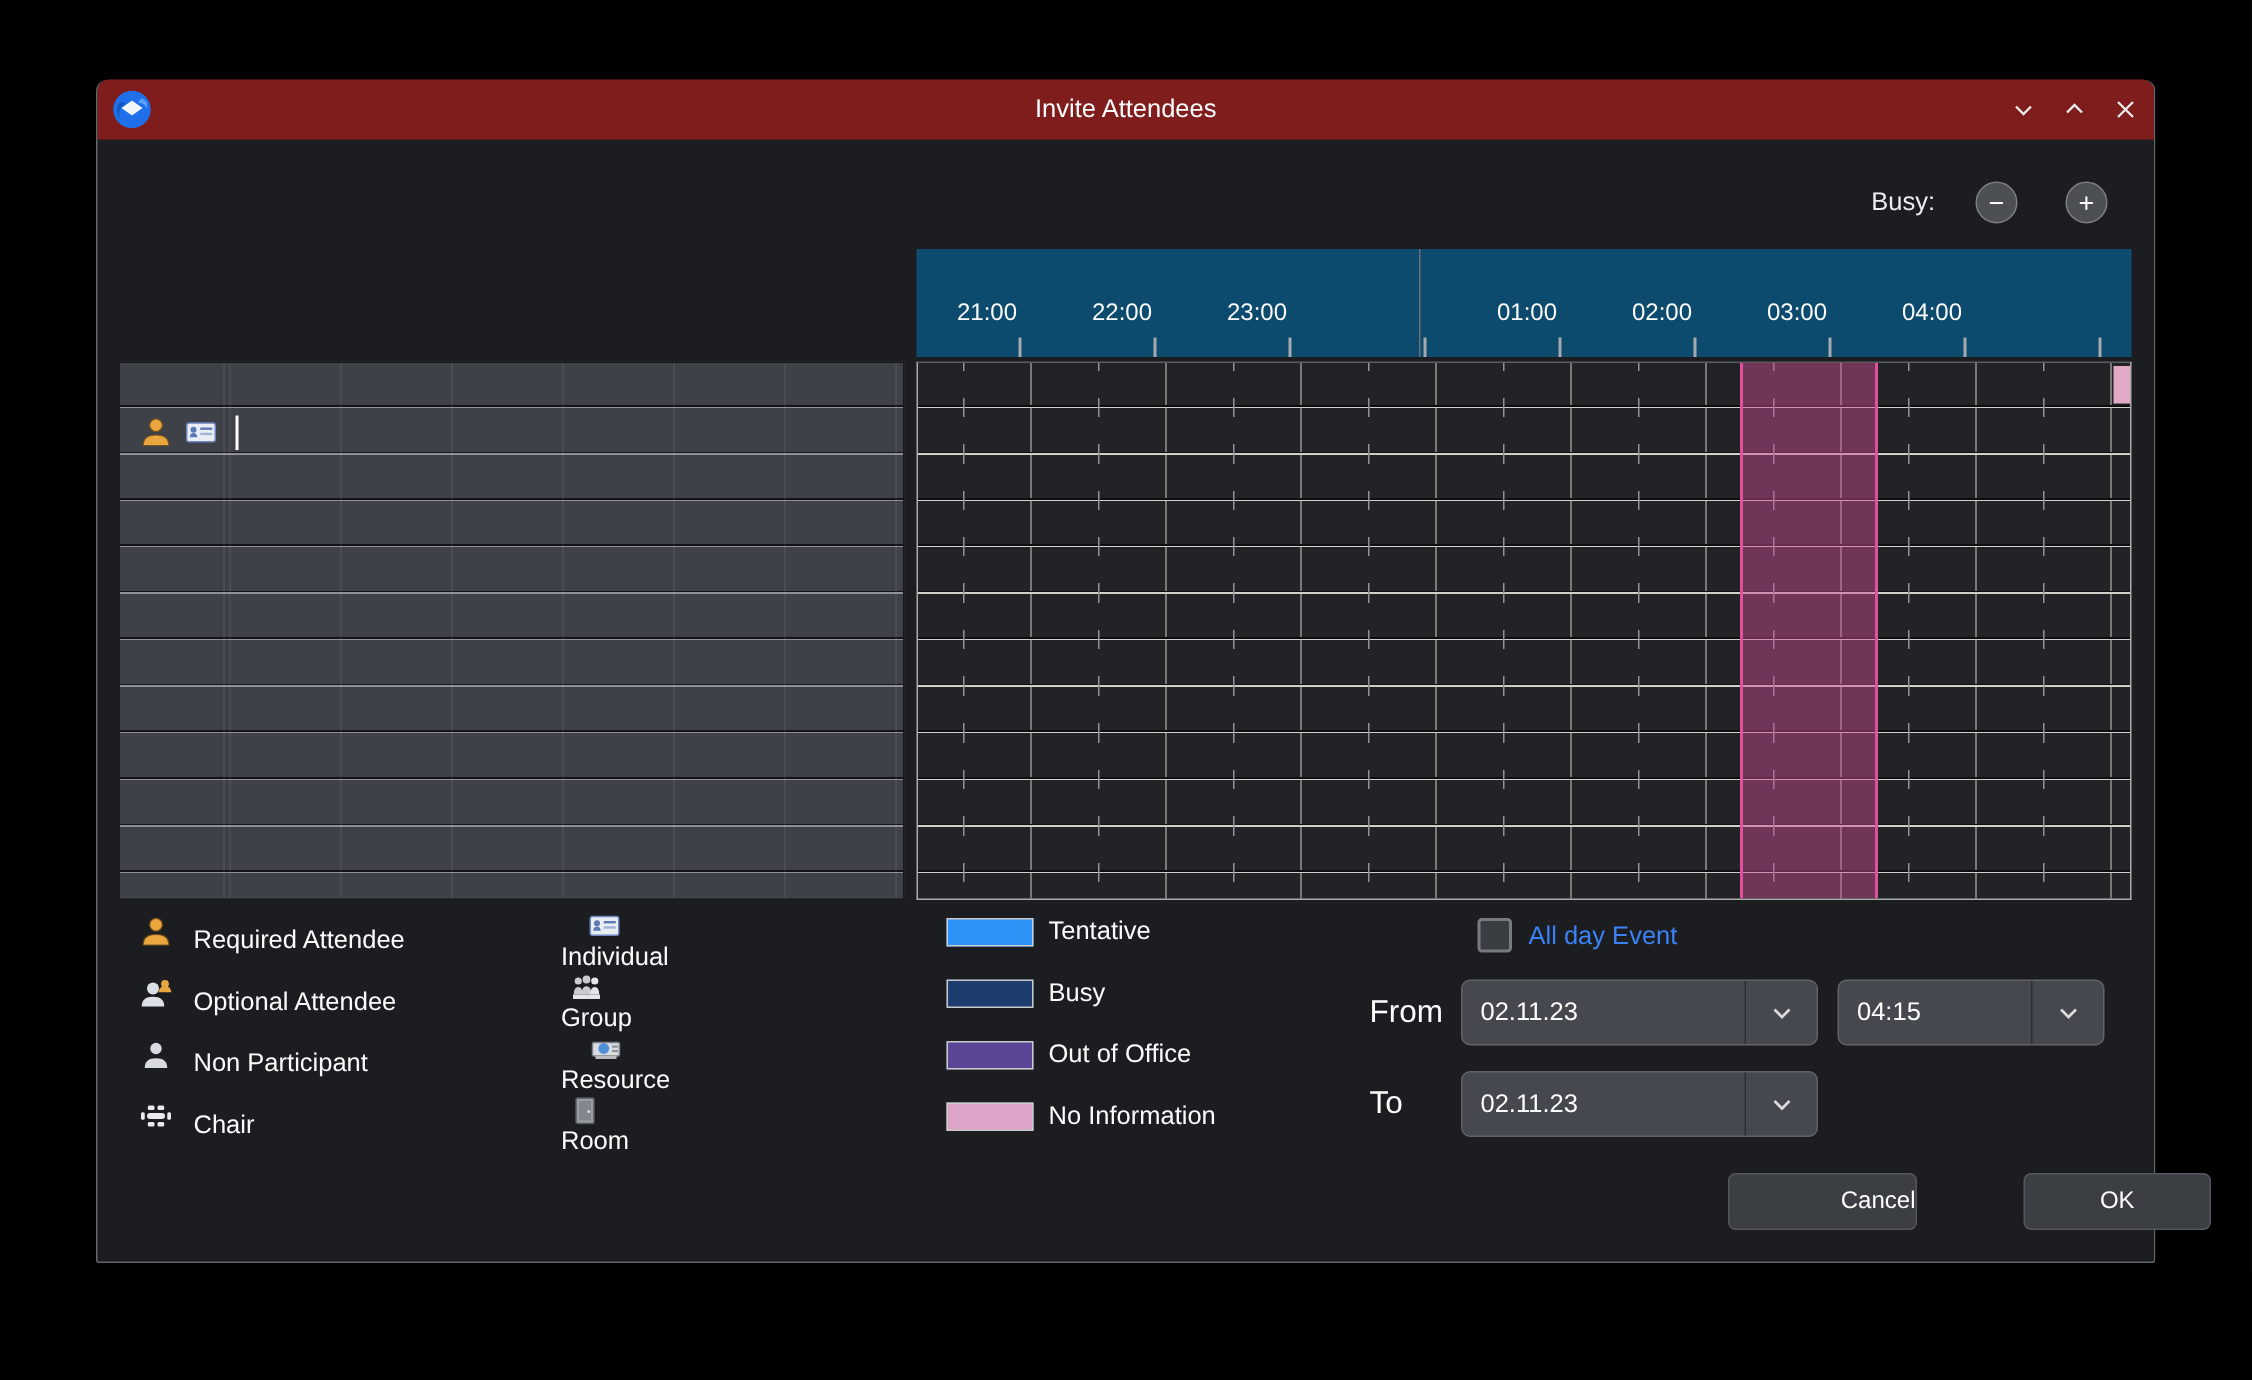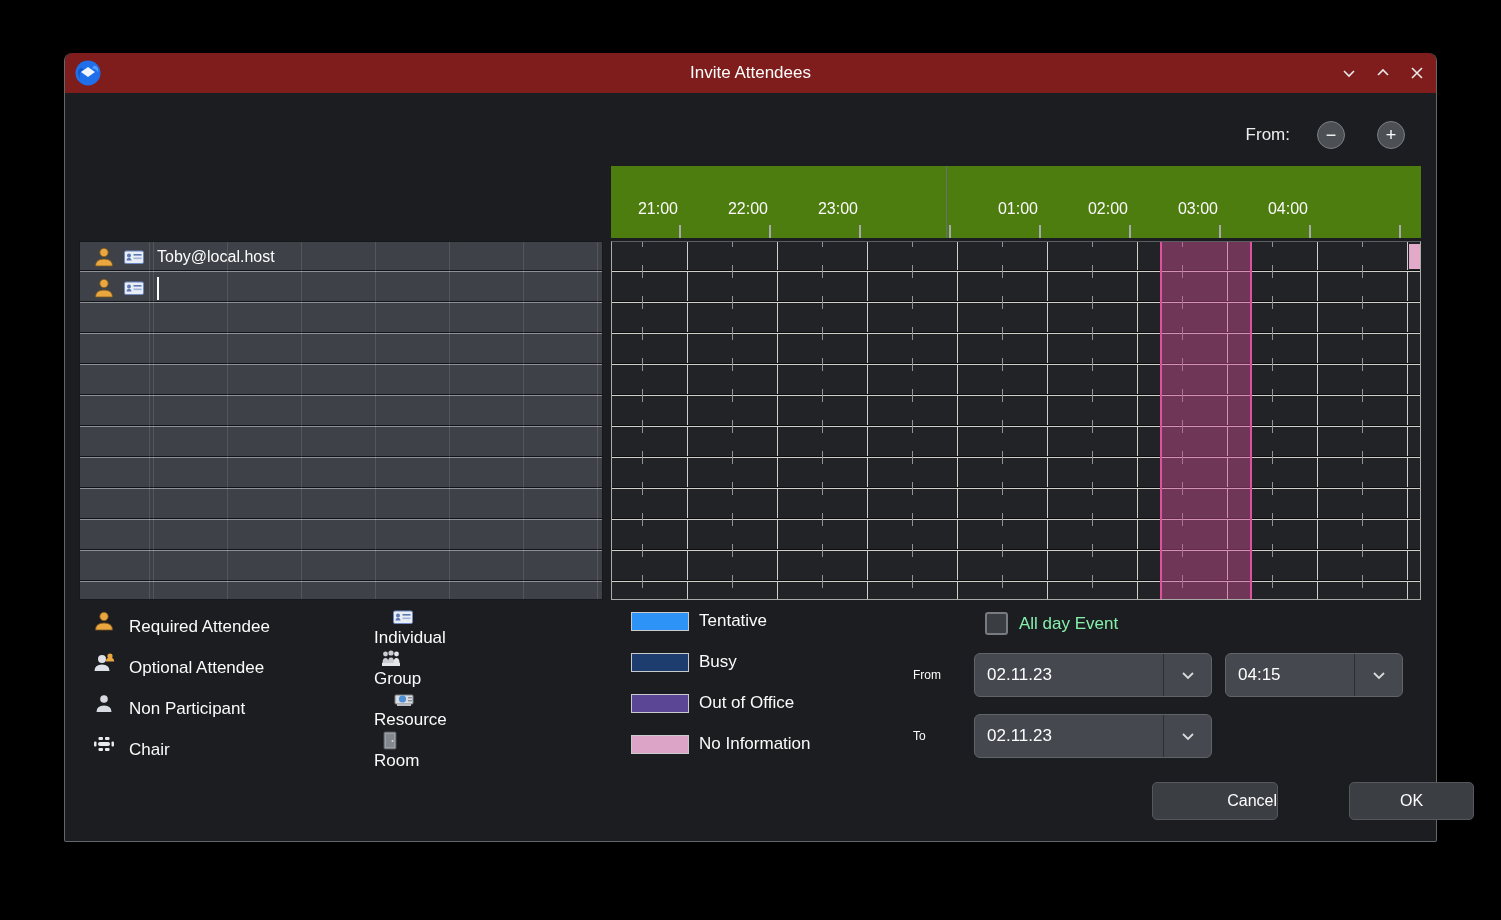--- a/index.html
+++ b/index.html
@@ -23,21 +23,21 @@
   
   .zoom-label { position:absolute; top:68px; right:146px; height:28px; line-height:28px;
     color:#eceded; font-size:17px; }
   .zoom-btn { position:absolute; top:68px; width:28px; height:28px; border-radius:50%;
     background:#4c4f54; border:1px solid #7b7e83; color:#fff; display:flex;
     align-items:center; justify-content:center; font-size:18px; line-height:1; }
   .zoom-out { left:1252px; } .zoom-in { left:1312px; }
 
   
   .tl-header { position:absolute; left:546px; top:113px; width:810px; height:72px;
-    background:#4d7c0f; overflow:hidden; }
+    background:#0c4a6e; overflow:hidden; }
   .tl-hour { position:absolute; top:30px; width:60px; height:26px; line-height:26px;
     text-align:center; color:#fbfbfb; font-size:16px; }
   .tl-dayline { position:absolute; top:0; bottom:0; width:1px; background:#6a6e75; }
   .tl-ticks { position:absolute; left:0; right:0; bottom:0; height:13px;
     background:repeating-linear-gradient(to right,#a6a9ae 0 2px,transparent 2px 90px);
     background-position:68px 0; z-index:3; }
   .tl-highlight { position:absolute; top:0; height:72px; left:721px; width:89px;
     background:#a34f80; border:2px solid #d481ad; z-index:2; color:#efb6d6;
     font-size:16px; display:flex; align-items:center; justify-content:center;
     padding-top:14px; }
@@ -75,22 +75,22 @@
   .legend-row .lbl { color:#fbfbfb; font-size:17px; }
   .roles { left:28px; } .roles .lbl { margin-left:14px;margin-top:12px; }
   .types { left:296px;flex-direction:column; } .types .lbl { margin-left:13px; }
   .statuses { left:566px; } .statuses .lbl { margin-left:10px; }
   .swatch { width:58px; height:19px; border:1px solid #c9cacc; }
 
   
   .checkbox { position:absolute; left:920px; top:559px; width:23px; height:23px;
     background:#3a3d41; border:2px solid #787b80; border-radius:3px; }
   .allday-label { position:absolute; left:954px; top:556px; height:30px;
-    line-height:30px; color:#86efac; font-size:17px; }
-  .form-label { position:absolute; color:#fbfbfb; font-size:12px; height:44px;
+    line-height:30px; color:#3b82f6; font-size:17px; }
+  .form-label { position:absolute; color:#fbfbfb; font-size:21px; height:44px;
     line-height:44px; left:848px; }
   .combo { position:absolute; height:44px; background:#45484e;
     border:1px solid #606468; border-radius:6px; display:flex; }
   .combo .val { flex:1; padding-left:12px; color:#fdfdfd; font-size:17px;
     line-height:42px; }
   .combo .dd { width:48px; border-left:1px solid #2c2e32; display:flex;
     align-items:center; justify-content:center; }
   .combo .dd svg { stroke:#d9dadc; stroke-width:1.8; fill:none; }
   .date-combo { left:909px; width:238px; }
   .time-combo { left:1160px; width:178px; }
@@ -127,55 +127,41 @@
           <path d="M3 10 l5 -5 5 5"></path>
         </svg>
     </div>
     <div class="win-btn" style="left:1338px">
       <svg width="16" height="16" viewBox="0 0 16 16">
           <path d="M3 3 l10 10 M13 3 l-10 10"></path>
         </svg>
     </div>
   </div>
 
-  <div class="zoom-label">From:</div>
+  <div class="zoom-label">Busy:</div>
   <div class="zoom-btn zoom-out">
     <span>−</span>
   </div>
   <div class="zoom-btn zoom-in">
     <span>+</span>
   </div>
 
   <div class="tl-header">
     <span class="tl-hour" style="left:17px">21:00</span>
     <span class="tl-hour" style="left:107px">22:00</span>
     <span class="tl-hour" style="left:197px">23:00</span>
     <span class="tl-hour" style="left:377px">01:00</span>
     <span class="tl-hour" style="left:467px">02:00</span>
     <span class="tl-hour" style="left:557px">03:00</span>
     <span class="tl-hour" style="left:647px">04:00</span>
     <div class="tl-dayline" style="left:335px"></div>
     <div class="tl-ticks"></div>
   </div>
 
   <div class="attendee-panel">
-    <div class="att-row" style="top:0">
-      <svg class="icon22" viewBox="0 0 22 22">
-        <circle cx="11" cy="6.5" r="4.2" fill="#eaa63f" stroke="#7a551a" stroke-width="0.8"></circle>
-        <path d="M2.5 20 q0 -7 8.5 -7 q8.5 0 8.5 7 z" fill="#eaa63f" stroke="#7a551a" stroke-width="0.8"></path>
-      </svg>
-      <svg class="icon22" viewBox="0 0 22 22">
-        <rect x="1.5" y="5" width="19" height="12.5" rx="1.5" fill="#e9edf4" stroke="#6c87c1"></rect>
-        <circle cx="6" cy="9.5" r="2" fill="#5c79b5"></circle>
-        <path d="M3.5 14.5 q0.3 -2.8 2.5 -2.8 q2.2 0 2.5 2.8 z" fill="#5c79b5"></path>
-        <rect x="10.5" y="8" width="8" height="1.6" fill="#5c79b5"></rect>
-        <rect x="10.5" y="11.5" width="8" height="1.6" fill="#9fb3d9"></rect>
-      </svg>
-      <span class="name">Toby@local.host</span>
-    </div>
     <div class="att-row" style="top:31px">
       <svg class="icon22" viewBox="0 0 22 22">
         <circle cx="11" cy="6.5" r="4.2" fill="#eaa63f" stroke="#7a551a" stroke-width="0.8"></circle>
         <path d="M2.5 20 q0 -7 8.5 -7 q8.5 0 8.5 7 z" fill="#eaa63f" stroke="#7a551a" stroke-width="0.8"></path>
       </svg>
       <svg class="icon22" viewBox="0 0 22 22">
         <rect x="1.5" y="5" width="19" height="12.5" rx="1.5" fill="#e9edf4" stroke="#6c87c1"></rect>
         <circle cx="6" cy="9.5" r="2" fill="#5c79b5"></circle>
         <path d="M3.5 14.5 q0.3 -2.8 2.5 -2.8 q2.2 0 2.5 2.8 z" fill="#5c79b5"></path>
         <rect x="10.5" y="8" width="8" height="1.6" fill="#5c79b5"></rect>

